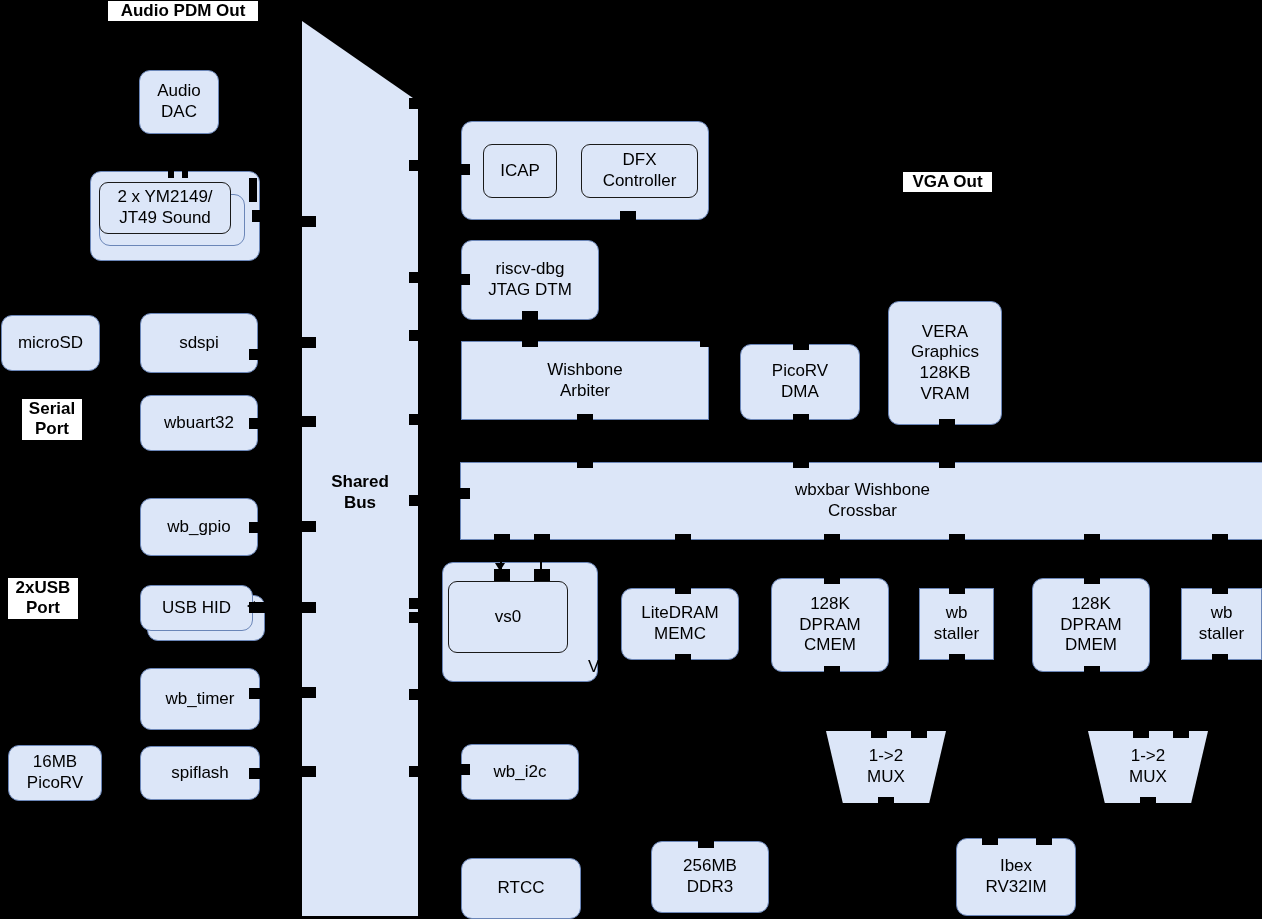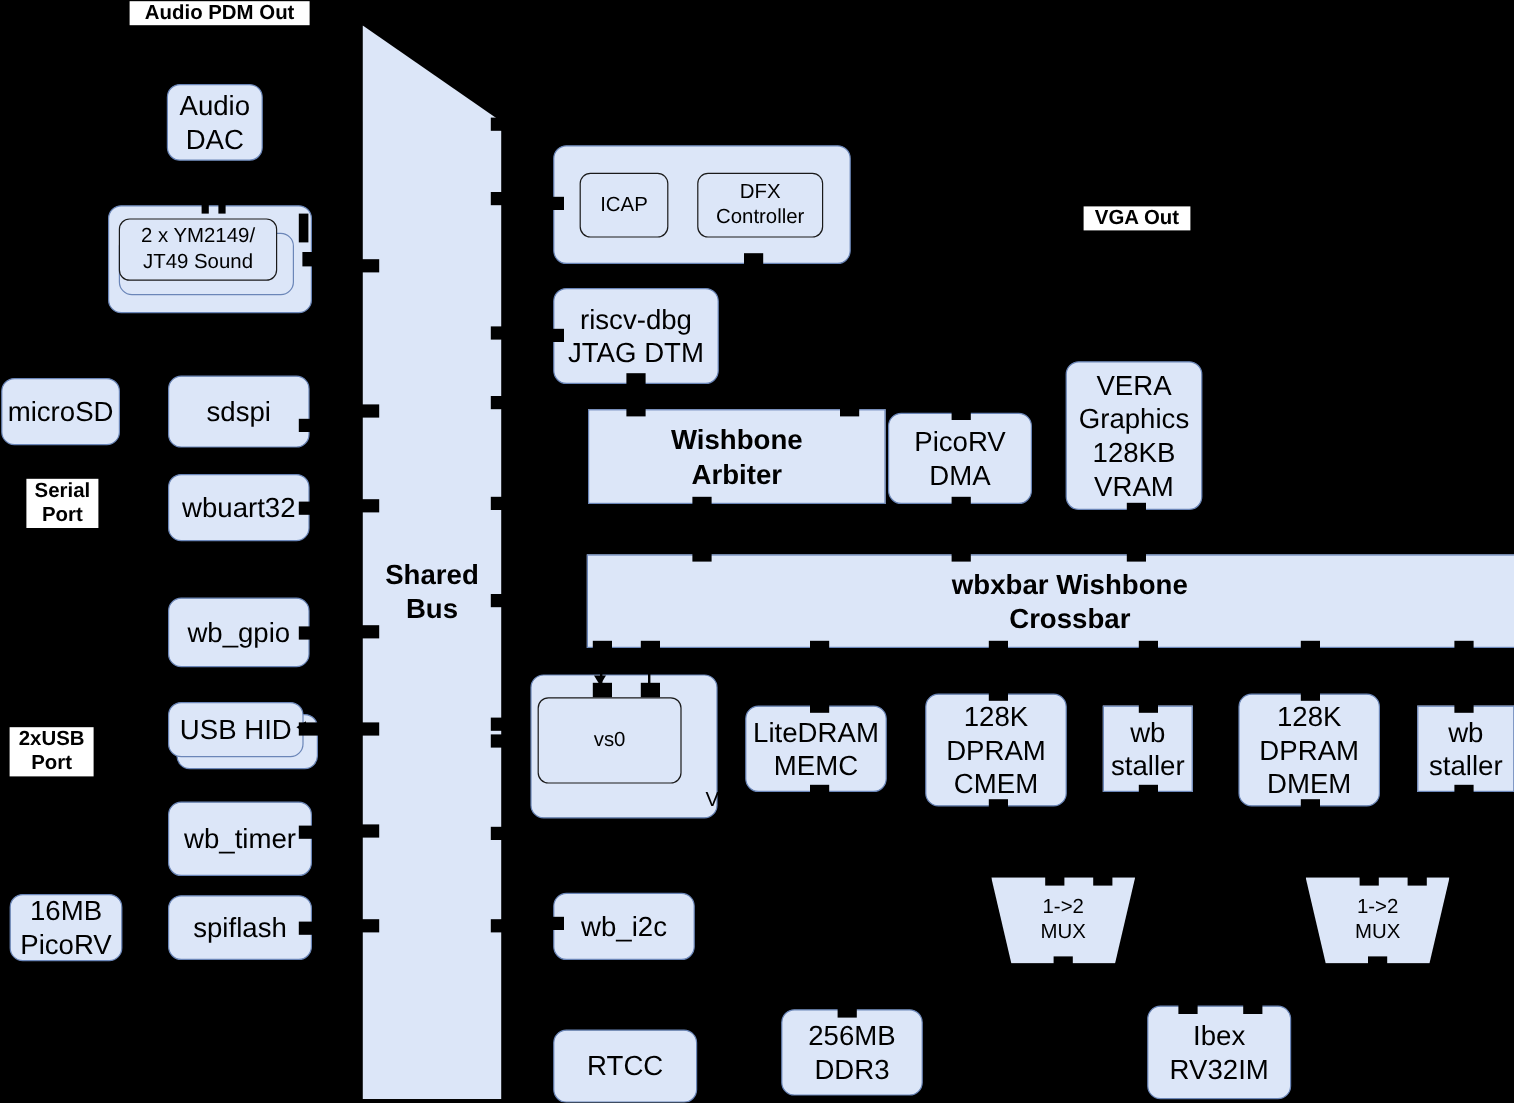--- a/index.html
+++ b/index.html
@@ -19,28 +19,28 @@
   .node {
     position: absolute;
     box-sizing: border-box;
     background: #dce6f8;
     border: 1px solid #6b86b8;
     display: flex;
     align-items: center;
     justify-content: center;
     text-align: center;
     color: #000000;
-    font-size: 23px;
+    font-size: 17px;
     line-height: 1.22;
     white-space: pre-line;
     z-index: 5;
   }
   .rounded   { border-radius: 11px; }
   .sharp     { border-radius: 0; }
-  .bold      { font-weight: bold; margin-left: 29px; }
+  .bold      { font-weight: normal; }
 
   
   .caption {
     position: absolute;
     background: #ffffff;
     color: #000000;
     font-weight: bold;
     font-size: 17px;
     line-height: 1.2;
     text-align: center;
@@ -227,21 +227,21 @@
       <div class="node rounded" style="left: 140px; top: 395px; width: 118px; height: 56px;">wbuart32</div>
       <div class="node rounded" style="left: 140px; top: 498px; width: 118px; height: 58px;">wb_gpio</div>
       <div class="node rounded" style="left: 147px; top: 595px; width: 118px; height: 46px;"></div>
       <div class="node rounded" style="left: 140px; top: 585px; width: 113px; height: 46px;">USB HID</div>
       <div class="node rounded" style="left: 140px; top: 668px; width: 120px; height: 62px;">wb_timer</div>
       <div class="node rounded" style="left: 8px; top: 745px; width: 94px; height: 56px;">16MB
 PicoRV</div>
       <div class="node rounded" style="left: 140px; top: 746px; width: 120px; height: 54px;">spiflash</div>
       <div class="node rounded" style="left: 461px; top: 121px; width: 248px; height: 99px;"></div>
       <div class="inner" style="left: 483px; top: 144px; width: 74px; height: 54px;">ICAP</div>
-      <div class="inner" style="left: 581px; top: 144px; width: 105px; height: 54px;">DFX
+      <div class="inner" style="left: 581px; top: 144px; width: 117px; height: 54px;">DFX
 Controller</div>
       <div class="node rounded" style="left: 461px; top: 240px; width: 138px; height: 80px;">riscv-dbg
 JTAG DTM</div>
       <div class="node sharp bold" style="left: 461px; top: 341px; width: 248px; height: 79px;">Wishbone
 Arbiter</div>
       <div class="node rounded" style="left: 740px; top: 344px; width: 120px; height: 76px;">PicoRV
 DMA</div>
       <div class="node rounded" style="left: 888px; top: 301px; width: 114px; height: 124px;">VERA
 Graphics
 128KB
@@ -275,21 +275,21 @@
 MUX</div>
       <div class="trap-mux" style="left: 1088px; top: 731px; width: 120px; height: 72px;"></div>
       <div class="mux-label" style="left: 1088px; top: 731px; width: 120px; height: 72px;">1-&gt;2
 MUX</div>
     </div>
   <div id="captions-layer">
       <div class="caption" style="left: 108px; top: 1px; width: 146px;">Audio PDM Out</div>
       <div class="caption" style="left: 903px; top: 172px; width: 85px;">VGA Out</div>
       <div class="caption" style="left: 22px; top: 399px; width: 56px;">Serial
 Port</div>
-      <div class="caption" style="left: 8px; top: 606px; width: 66px;">2xUSB
+      <div class="caption" style="left: 8px; top: 578px; width: 66px;">2xUSB
 Port</div>
     </div>
   <div id="container-labels-layer">
       <div class="container-label" style="left: 540px; top: 657px; margin-left: 48px;">VS_0</div>
     </div>
 
   <div class="arrow-head arrow-down" style="left:495px; top:563px;"></div>
   <div class="arrow-head arrow-left" style="left:247px; top:601px;"></div>
 
 </div>

